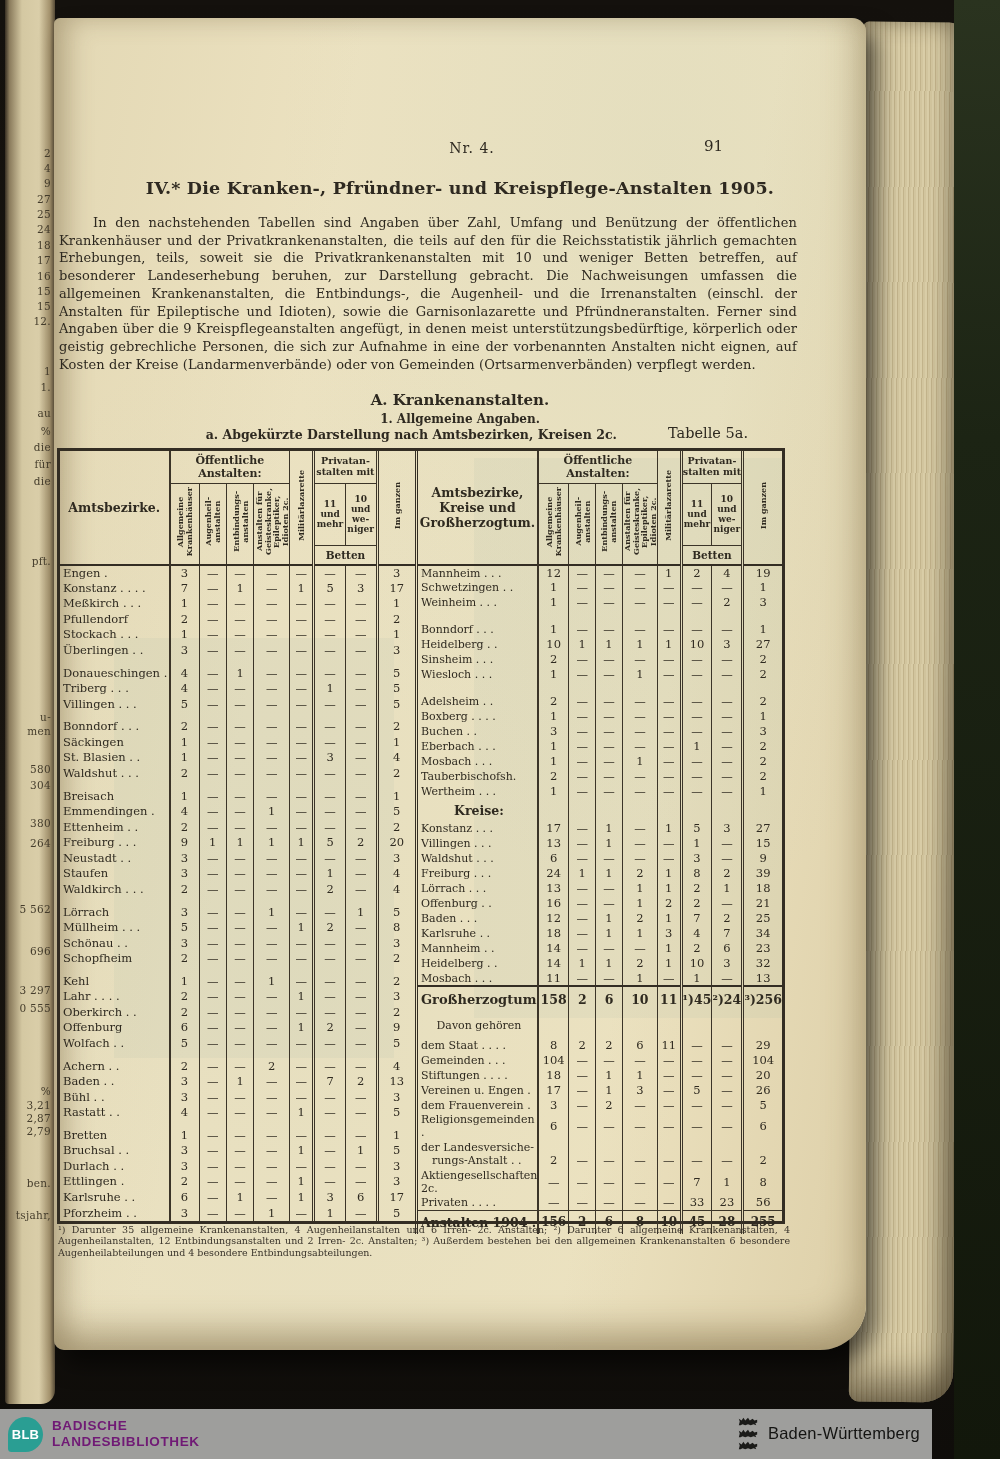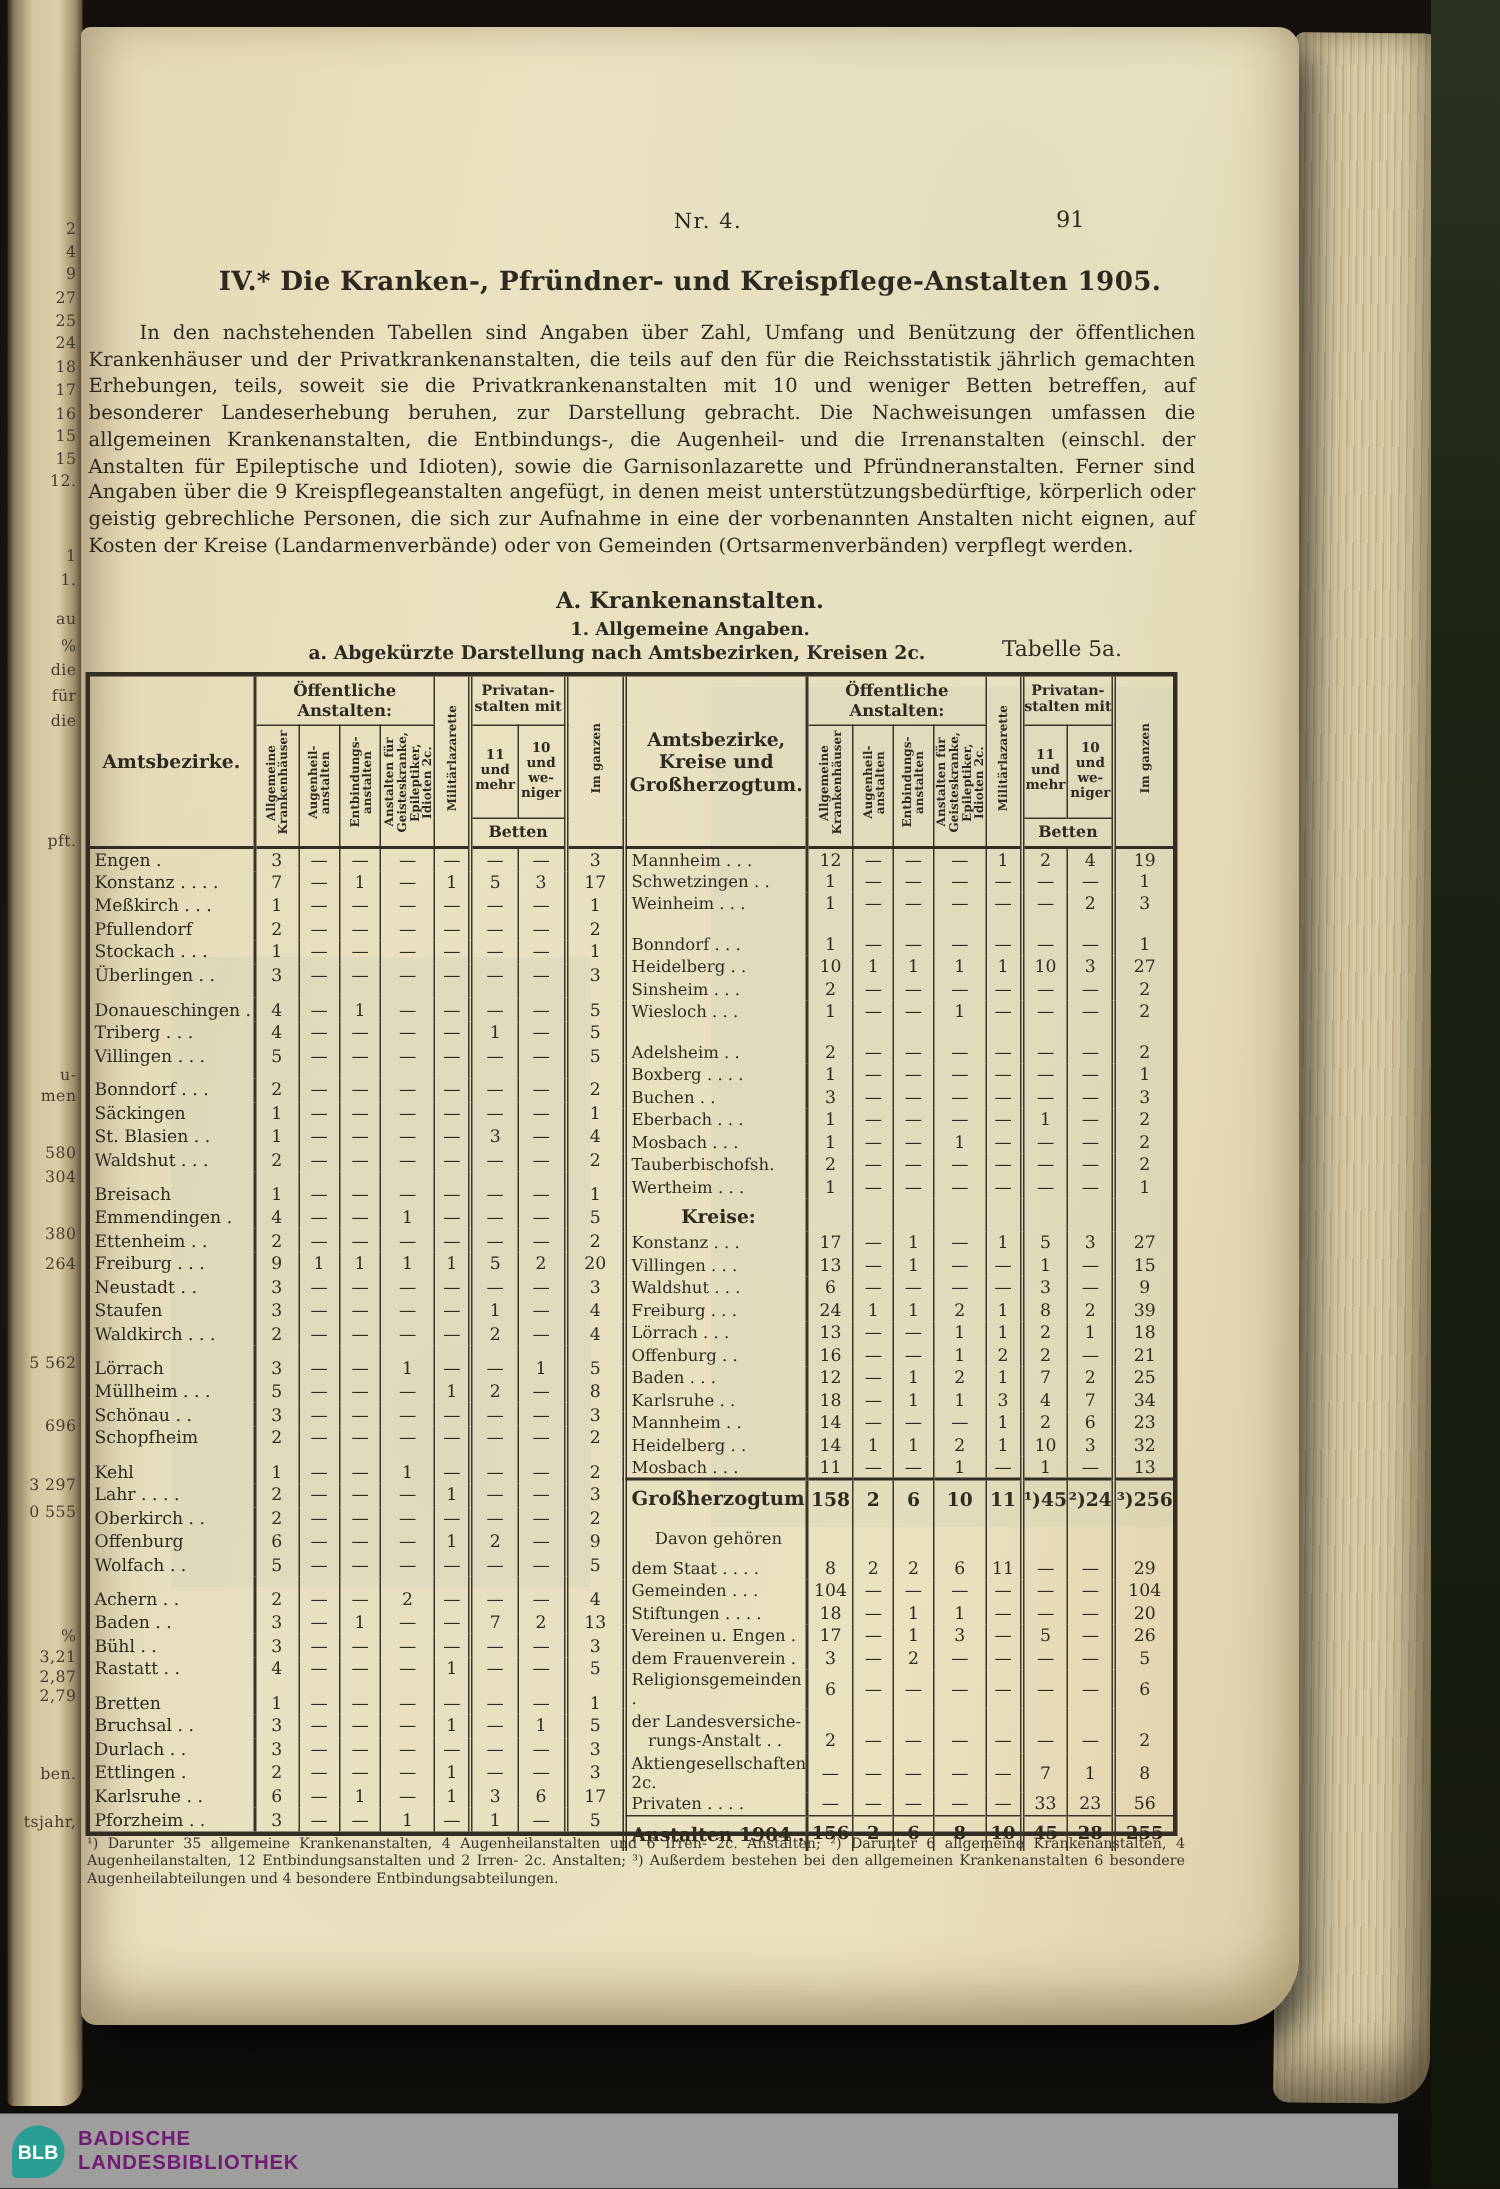--- a/index.html
+++ b/index.html
@@ -1206,13 +1206,27 @@
 
   <div class="footnote">¹) Darunter 35 allgemeine Krankenanstalten, 4 Augenheilanstalten und 6 Irren- 2c. Anstalten; ²) Darunter 6 allgemeine Krankenanstalten, 4 Augenheilanstalten, 12 Entbindungsanstalten und 2 Irren- 2c. Anstalten; ³) Außerdem bestehen bei den allgemeinen Krankenanstalten 6 besondere Augenheilabteilungen und 4 besondere Entbindungsabteilungen.</div>
 </div>
 
 <div class="footer-bar">
   <div class="blb-logo">BLB</div>
   <div class="library-name">
     <div>BADISCHE</div>
     <div>LANDESBIBLIOTHEK</div>
   </div>
+  <div class="state-wrap">
+    <div class="lions">
+      <svg width="22" height="11" viewBox="0 0 24 12">
+          <path fill="#1b1b19" d="M2 10 L3 6 L2 3 L5 5 L7 2 L9 5 L12 2 L14 5 L17 3 L19 5 L22 4 L22 7 L20 8 L21 10 L18 9 L15 10 L12 9 L9 10 L6 9 L4 10 Z"></path>
+        </svg>
+      <svg width="22" height="11" viewBox="0 0 24 12">
+          <path fill="#1b1b19" d="M2 10 L3 6 L2 3 L5 5 L7 2 L9 5 L12 2 L14 5 L17 3 L19 5 L22 4 L22 7 L20 8 L21 10 L18 9 L15 10 L12 9 L9 10 L6 9 L4 10 Z"></path>
+        </svg>
+      <svg width="22" height="11" viewBox="0 0 24 12">
+          <path fill="#1b1b19" d="M2 10 L3 6 L2 3 L5 5 L7 2 L9 5 L12 2 L14 5 L17 3 L19 5 L22 4 L22 7 L20 8 L21 10 L18 9 L15 10 L12 9 L9 10 L6 9 L4 10 Z"></path>
+        </svg>
+    </div>
+    <span class="state-name">Baden-Württemberg</span>
+  </div>
 </div>
 
 </body></html>

